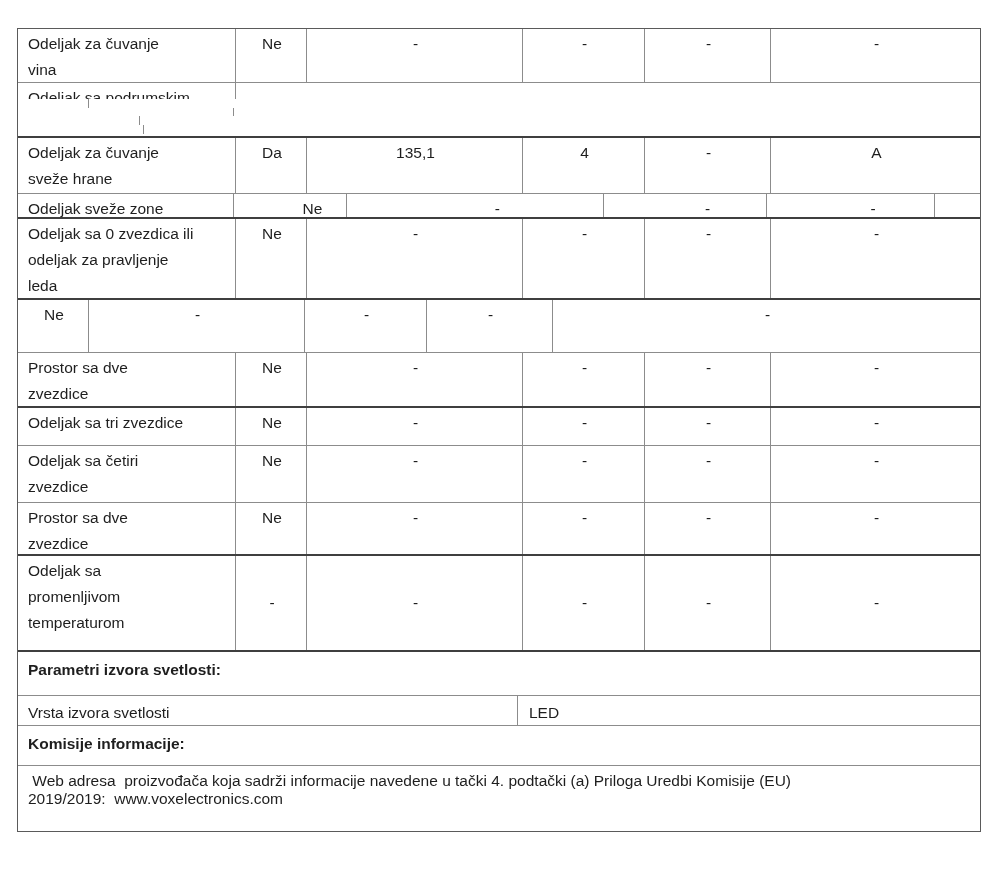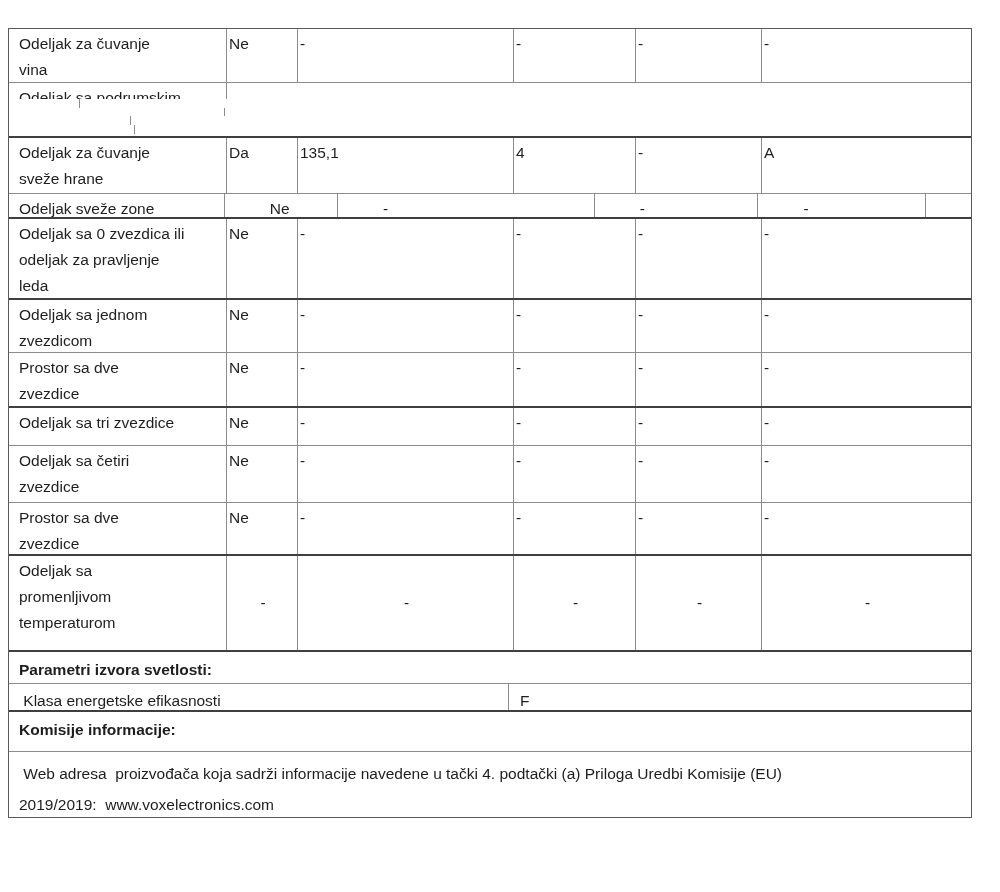--- a/index.html
+++ b/index.html
@@ -4,21 +4,21 @@
 <style>
   * { box-sizing: border-box; margin: 0; padding: 0; }
   html, body {
     width: 1000px; height: 892px;
     background: #ffffff;
     font-family: "Liberation Sans", sans-serif;
     color: #1e1e1e;
   }
   .doc-table {
     position: absolute;
-    left: 8px; top: 28px;
+    left: 17px; top: 28px;
     width: 964px;
     border: 1px solid #5a5a5a;
     background: #ffffff;
   }
   .row { display: flex; border-bottom: 1px solid #8c8c8c; overflow: hidden; }
   .row.dark { border-bottom: 2px solid #3f3f3f; }
   .row:last-child { border-bottom: none; }
 
   .c {
     border-right: 1px solid #8c8c8c;
@@ -28,42 +28,42 @@
     white-space: pre-wrap;
     overflow: hidden;
   }
   .c:last-child { border-right: none; }
   .c1 { width: 218px; }
   .c2 { width: 71px; }
   .c3 { width: 216px; }
   .c4 { width: 122px; }
   .c5 { width: 126px; }
   .c6 { flex: 1; }
-  .val { text-align: left; padding-left: 2px; padding-right: 0; }
+  .val { text-align: center; padding-left: 2px; padding-right: 0; }
   .row.mid .val { display: flex; align-items: center; justify-content: center; padding-top: 0; }
 
   .full { flex: 1; border-right: none; padding: 5px 10px 0 10px; }
   .bold { font-weight: bold; }
   .half-l { width: 500px; padding-top: 4px; }
   .half-r { flex: 1; padding-top: 4px; padding-left: 11px; }
-  .webnote { line-height: 31px; padding-top: 6px; }
+  .webnote { line-height: 18px; padding-top: 6px; }
 
   
   .r1  { height: 54px; }
   .r2  { height: 55px; flex-direction: column; }
   .r3  { height: 56px; }
   .r4  { height: 25px; gap: 43px; }
   .r5  { height: 81px; }
   .r6  { height: 53px; }
   .r7  { height: 55px; }
   .r8  { height: 38px; }
   .r9  { height: 57px; }
   .r10 { height: 53px; }
   .r11 { height: 96px; }
-  .r12 { height: 32px; }
+  .r12 { height: 44px; }
   .r13 { height: 30px; }
   .r14 { height: 28px; }
   .r15 { height: 34px; }
   .r16 { height: 40px; }
   .r17 { height: 65px; }
 </style>
 </head>
 <body>
 
 <div class="doc-table">
@@ -112,22 +112,20 @@
 odeljak za pravljenje
 leda</div>
     <div class="c c2 val">Ne</div>
     <div class="c c3 val">-</div>
     <div class="c c4 val">-</div>
     <div class="c c5 val">-</div>
     <div class="c c6 val">-</div>
   </div>
 
   <div class="row r6">
-    <div class="c c1">Odeljak sa jednom
-zvezdicom</div>
     <div class="c c2 val">Ne</div>
     <div class="c c3 val">-</div>
     <div class="c c4 val">-</div>
     <div class="c c5 val">-</div>
     <div class="c c6 val">-</div>
   </div>
 
   <div class="row r7 dark">
     <div class="c c1">Prostor sa dve
 zvezdice</div>
@@ -175,25 +173,25 @@
     <div class="c c3 val">-</div>
     <div class="c c4 val">-</div>
     <div class="c c5 val">-</div>
     <div class="c c6 val">-</div>
   </div>
 
   <div class="row r12">
     <div class="c full bold">Parametri izvora svetlosti:</div>
   </div>
 
-
-  <div class="row r14 dark">
-    <div class="c half-l"> Klasa energetske efikasnosti</div>
-    <div class="c half-r">F</div>
-  </div>
+  <div class="row r13">
+    <div class="c half-l">Vrsta izvora svetlosti</div>
+    <div class="c half-r">LED</div>
+  </div>
+
 
 
   <div class="row r16">
     <div class="c full bold">Komisije informacije:</div>
   </div>
 
   <div class="row r17">
     <div class="c full webnote"> Web adresa  proizvođača koja sadrži informacije navedene u tački 4. podtački (a) Priloga Uredbi Komisije (EU)
 2019/2019:  www.voxelectronics.com</div>
   </div>

